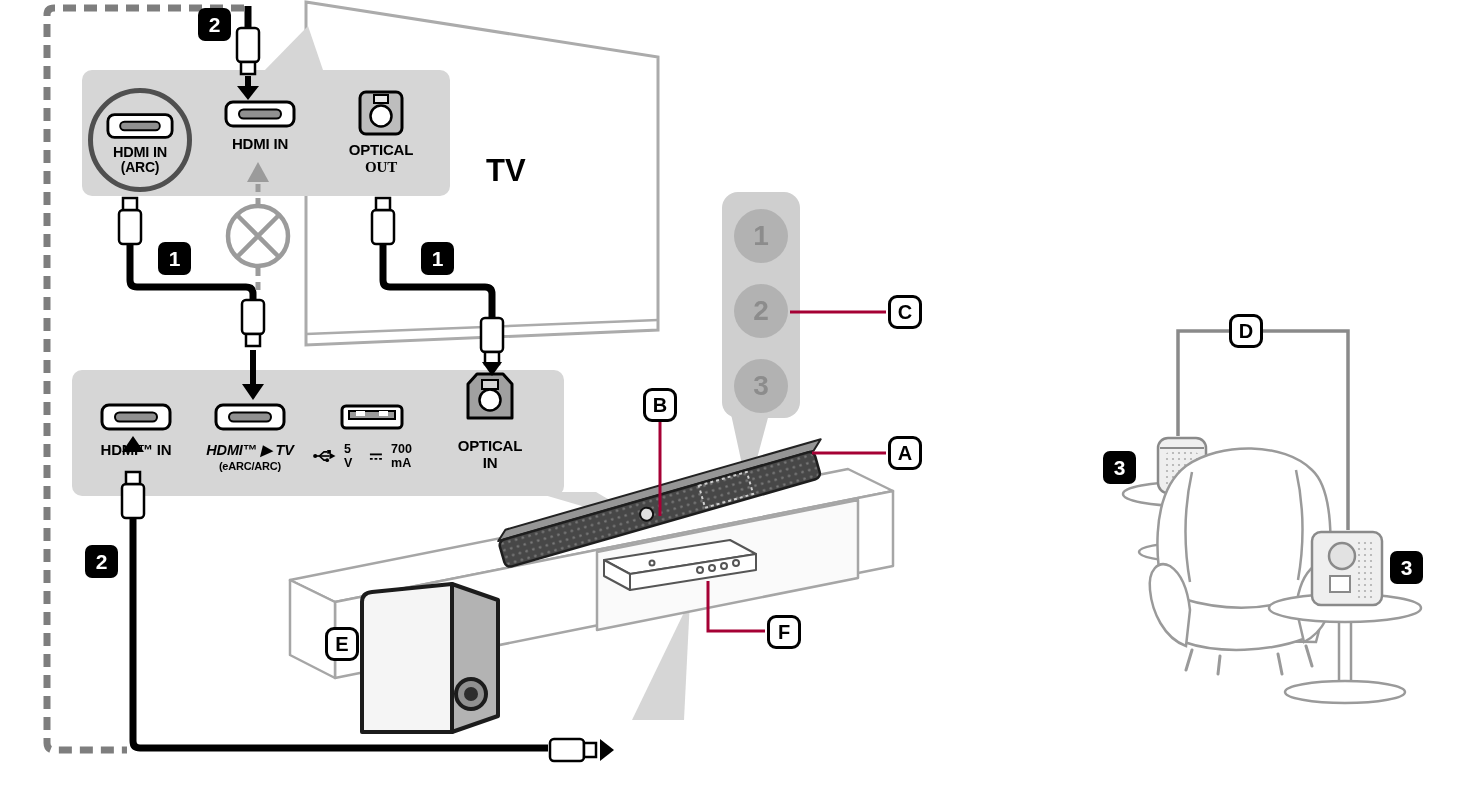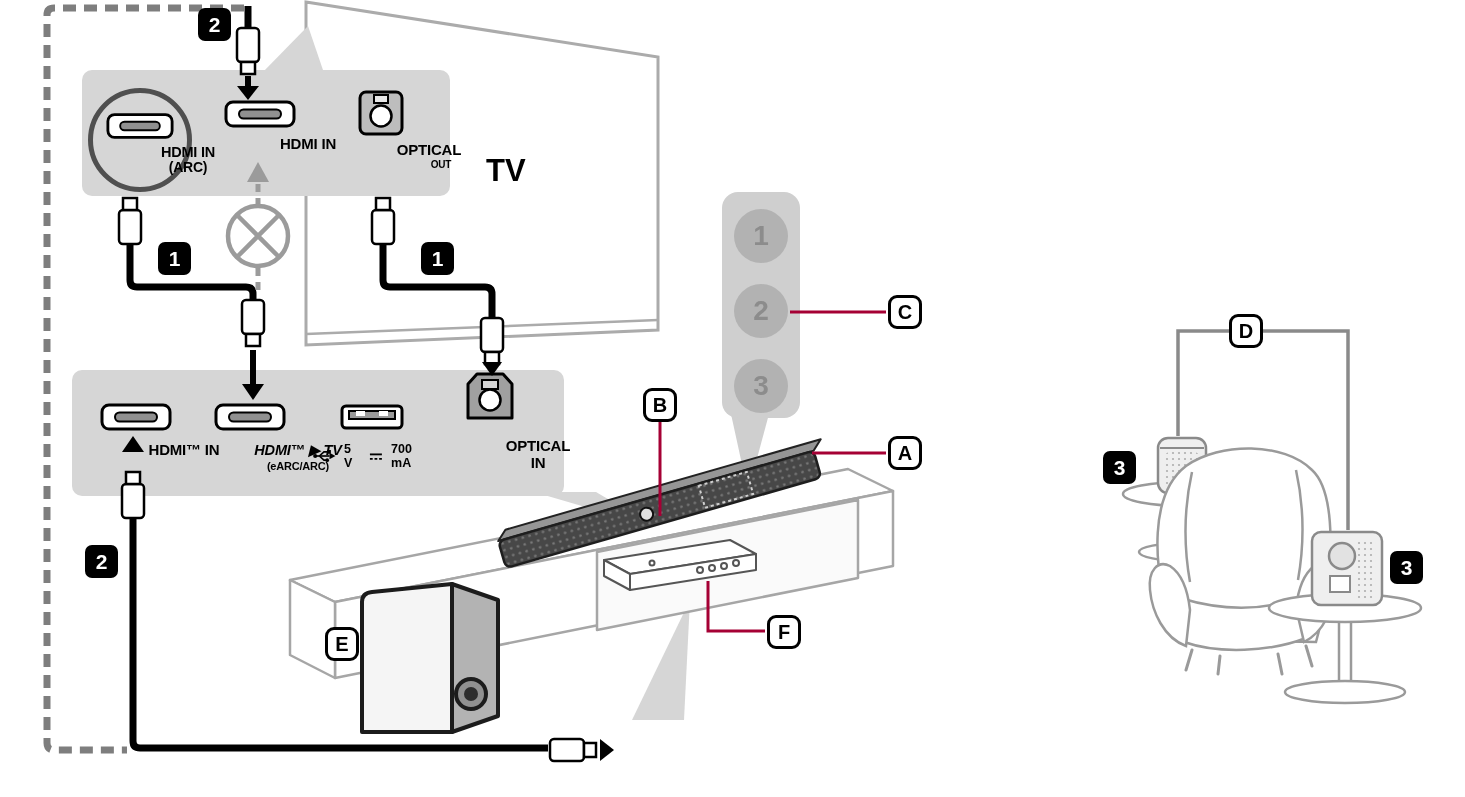--- a/index.html
+++ b/index.html
@@ -4,21 +4,21 @@
 <style>
   html,body{margin:0;padding:0;background:#fff;}
   .stage{position:relative;width:1465px;height:797px;background:#fff;overflow:hidden;
          font-family:"Liberation Sans", sans-serif;}
   .layer{position:absolute;left:0;top:0;pointer-events:none;}
   #bg{z-index:0;}
   #fg{z-index:20;}
   .panel{position:absolute;background:#d6d6d6;border-radius:10px;z-index:10;}
   .port{position:absolute;}
   .plabel{position:absolute;font-weight:bold;text-align:center;line-height:1.12;color:#000;
-          letter-spacing:-0.2px;white-space:nowrap;padding-left:48px;}
+          letter-spacing:-0.2px;white-space:nowrap;}
   .arc-ring{position:absolute;border:5px solid #4f4f4f;border-radius:50%;box-sizing:border-box;}
   .tv-label{position:absolute;left:486px;top:153px;font-size:31px;font-weight:bold;color:#000;z-index:10;}
   .nbadge{position:absolute;width:33px;height:33px;background:#000;color:#fff;border-radius:7px;
           font-size:21px;font-weight:bold;display:flex;align-items:center;justify-content:center;z-index:30;}
   .lbadge{position:absolute;width:34px;height:34px;background:#fff;border:3px solid #000;border-radius:9px;
           box-sizing:border-box;color:#000;font-size:20px;font-weight:bold;display:flex;align-items:center;
           justify-content:center;z-index:30;}
   .selbtn{position:absolute;left:12px;width:54px;height:54px;border-radius:50%;background:#b2b2b2;
           color:#8c8c8c;font-size:28px;font-weight:bold;display:flex;align-items:center;justify-content:center;}
   .usbrow{position:absolute;display:flex;align-items:center;justify-content:center;gap:8px;
@@ -132,21 +132,21 @@
       <rect x="15" y="9.5" width="42" height="9" rx="4.5" fill="#909090" stroke="#000" stroke-width="2"></rect>
     </svg>
     <div class="plabel" style="left:133px;top:66px;width:90px;font-size:15px;">HDMI IN</div>
 
     <svg class="port" style="left:276px;top:20px;" width="46" height="46" viewBox="0 0 46 46">
       <rect x="2" y="2" width="42" height="42" rx="6" fill="#bdbdbd" stroke="#000" stroke-width="3"></rect>
       <rect x="16" y="5" width="14" height="8" fill="#e8e8e8" stroke="#000" stroke-width="2"></rect>
       <circle cx="23" cy="26" r="10.5" fill="#fff" stroke="#000" stroke-width="2.5"></circle>
     </svg>
     <div class="plabel" style="left:254px;top:72px;width:90px;font-size:15px;">OPTICAL</div>
-    <div class="plabel" style="left:266px;top:89px;width:90px;font-size:10px;">OUT</div>
+    <div class="plabel" style="left:254px;top:89px;width:90px;font-size:15px;font-family:Liberation Serif, serif;">OUT</div>
   </div>
 
   <div class="tv-label">TV</div>
 
   <div class="panel" style="left:72px;top:370px;width:492px;height:126px;">
     <svg class="port" style="left:28px;top:33px;" width="72" height="28" viewBox="0 0 72 28">
       <rect x="2" y="2" width="68" height="24" rx="7" fill="#fff" stroke="#000" stroke-width="3"></rect>
       <rect x="15" y="9.5" width="42" height="9" rx="4.5" fill="#909090" stroke="#000" stroke-width="2"></rect>
     </svg>
     <div class="plabel" style="left:14px;top:72px;width:100px;font-size:15px;">HDMI™ IN</div>

